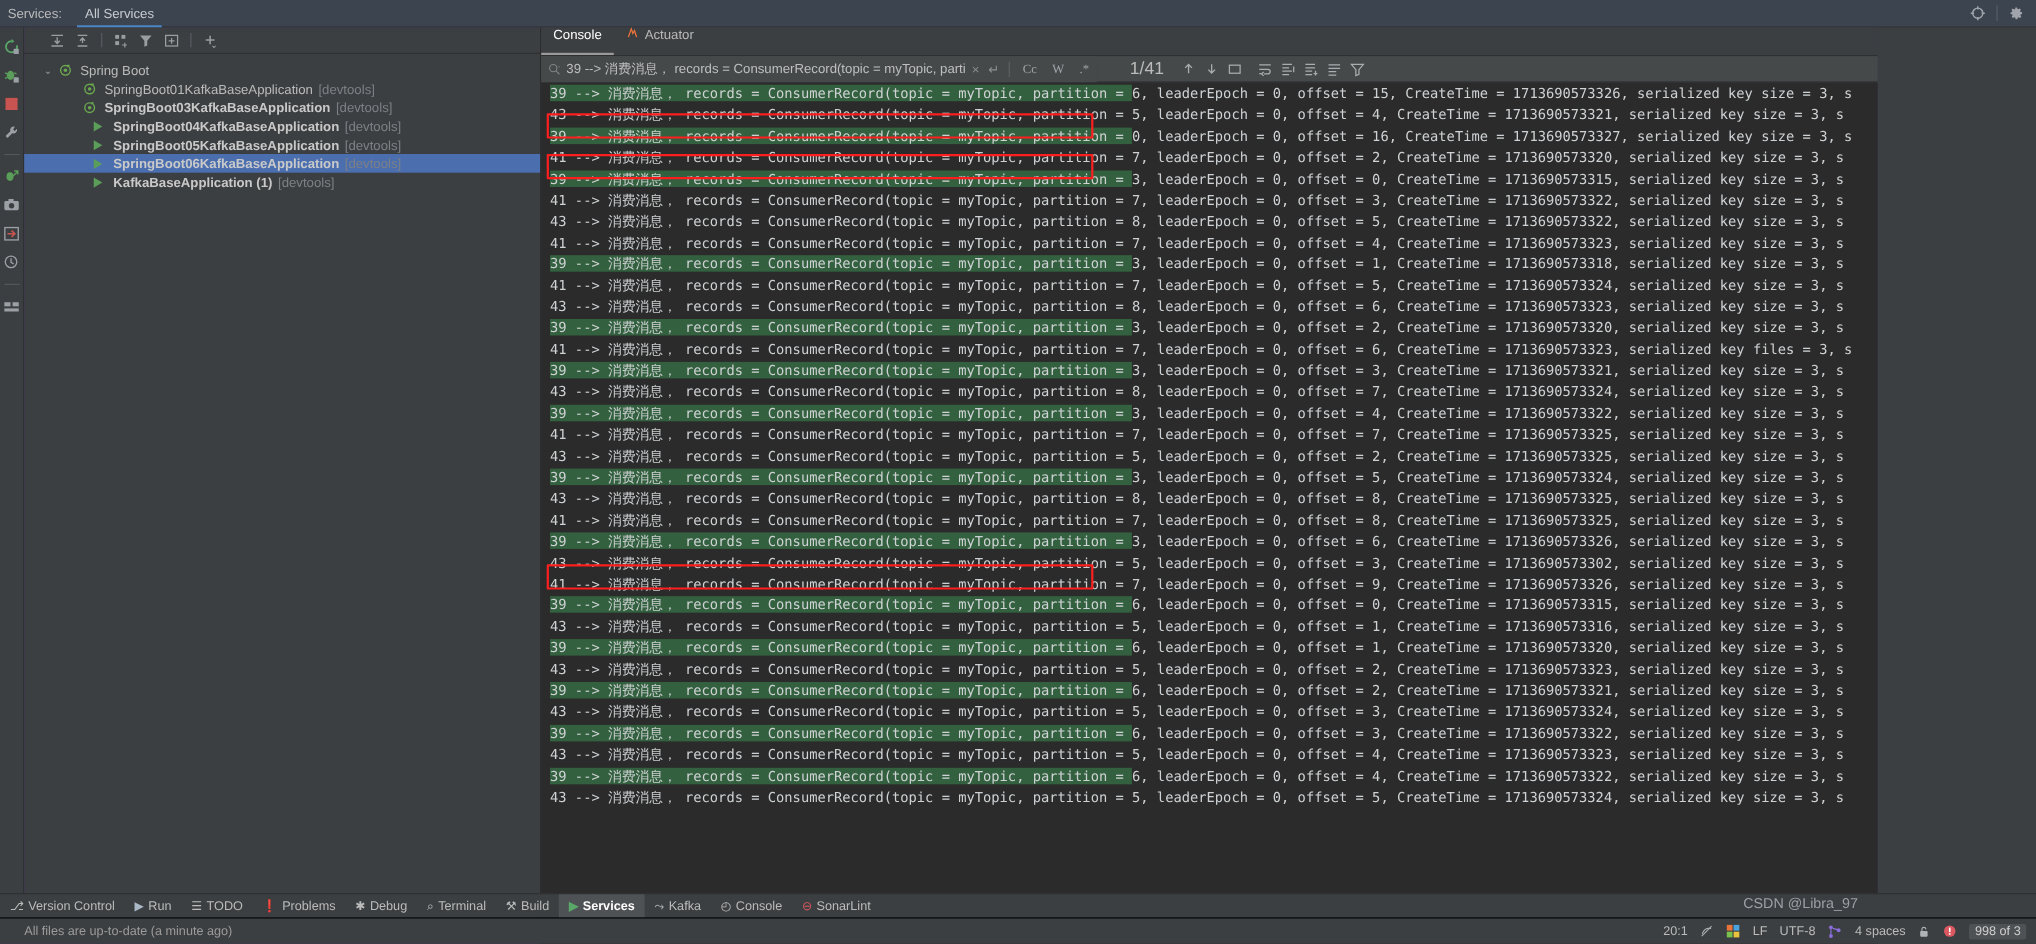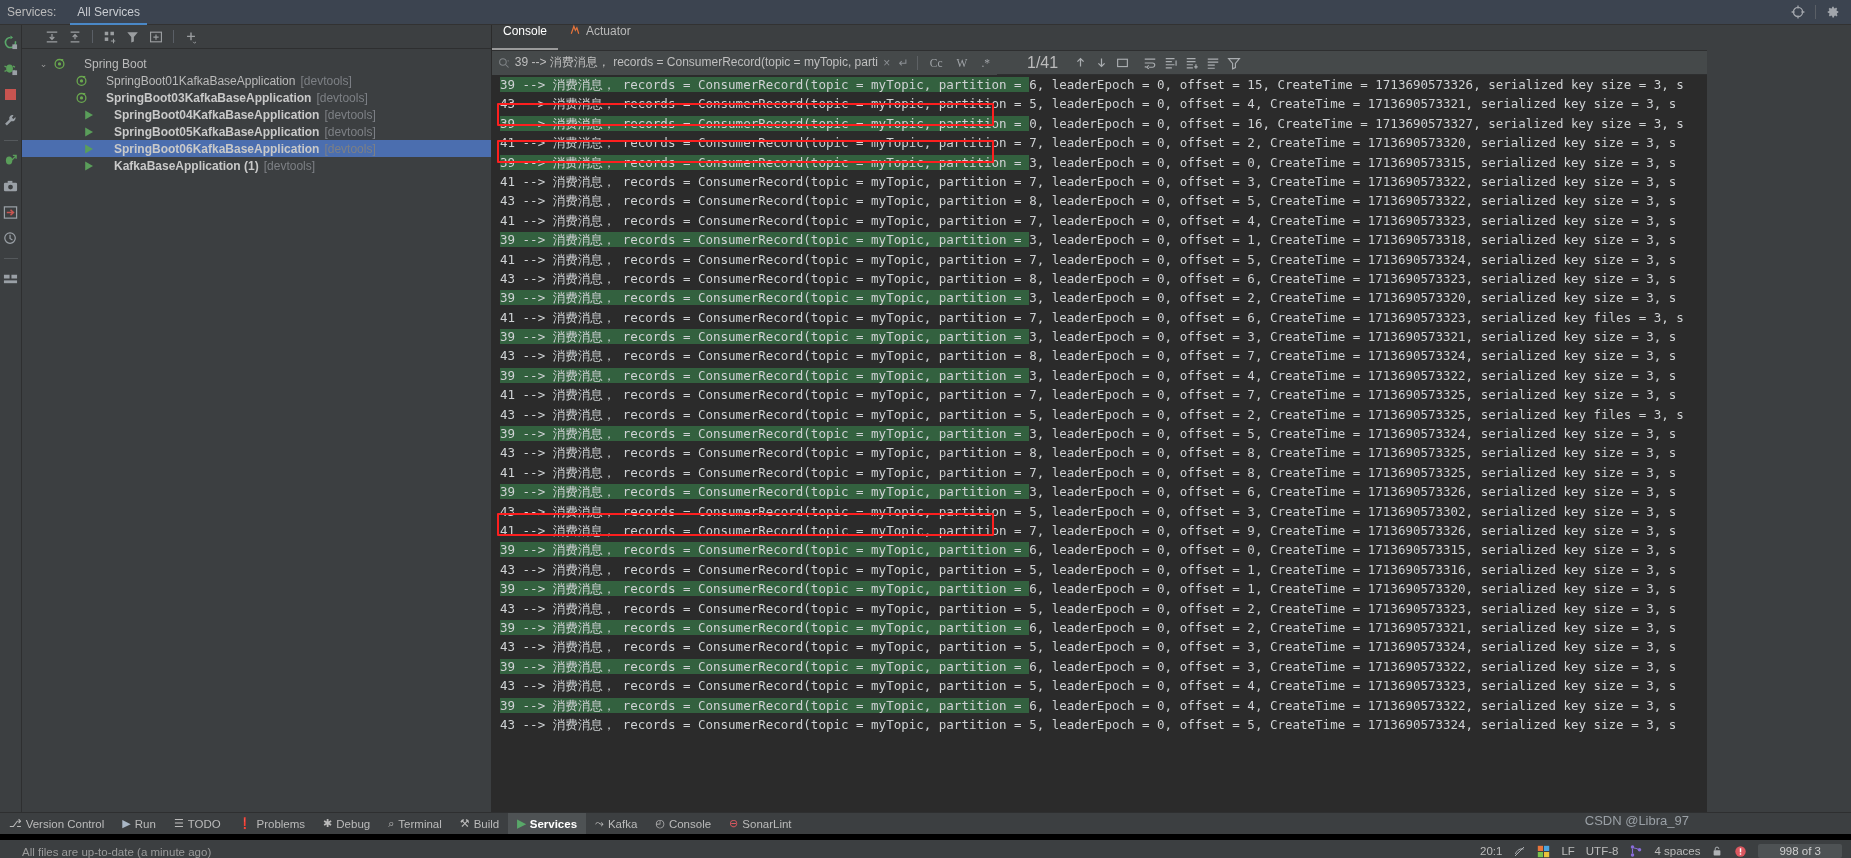--- a/index.html
+++ b/index.html
@@ -54,21 +54,21 @@
   .tb-sep { width: 1px; height: 13px; background: #5a5f66; margin: 0 4px; }
 
   .tree { padding-top: 6px; }
   .tree-row {
     height: 17px; display: flex; align-items: center; font-size: 12px;
     color: #bbbbbb; white-space: nowrap; padding-left: 2px;
   }
   .tree-row.selected { background: #4b6eaf; }
   .tw { width: 13px; display: flex; align-items: center; justify-content: center; color: #9b9b9b; font-size: 9px; }
   .tree-icon { width: 18px; display: flex; align-items: center; justify-content: center; }
-  .tree-label { margin-left: 16px; }
+  .tree-label { margin-left: 5px; }
   .tree-label.bold { font-weight: bold; color: #c9c9c9; }
   .tree-sub { color: #7d8085; margin-left: 5px; }
   .indent1 { padding-left: 15px; }
   .indent2 { padding-left: 37px; }
   .indent2b { padding-left: 45px; }
 
   
   .console-area {
     position: absolute; left: 492px; top: 25px; right: 0; height: 833px;
     background: #3c3f41;
@@ -131,27 +131,27 @@
   }
   .bb-item {
     display: flex; align-items: center; gap: 4px; height: 22px;
     padding: 0 9px; font-size: 11.5px; color: #bbbbbb;
   }
   .bb-item.active { background: #4e5254; color: #ffffff; font-weight: bold; }
 
   
   .status-line {
     position: absolute; left: 0; bottom: 0; width: 1851px; height: 24px;
-    background: #3c3f41; display: flex; align-items: flex-end;
-    border-top: 6px solid #000000;
+    background: #3c3f41; display: flex; align-items: center;
+    border-top: 1px solid #000000;
   }
   .status-msg { font-size: 11.5px; color: #9b9b9b; padding-left: 22px; }
   .status-right { margin-left: auto; display: flex; align-items: center; gap: 11px; padding-right: 9px; font-size: 11.5px; color: #bbbbbb; }
   .sr-item { display: flex; align-items: center; gap: 4px; }
-  .mem-bar { background: #4e5254; padding: 1px 21px; border-radius: 2px; color: #cfcfcf; }
+  .mem-bar { background: #4e5254; padding: 1px 5px; border-radius: 2px; color: #cfcfcf; }
 
   
   .watermark {
     position: absolute; right: 18px; bottom: 30px; font-size: 13px;
     color: #9aa0a6; font-family: "Liberation Sans", sans-serif;
   }
 </style>
 </head>
 <body>
 
@@ -453,21 +453,21 @@
         <div class="logline"><span><span>41</span><span> --&gt; </span><span class="cjk">消费消息，</span><span> records = ConsumerRecord(topic = myTopic, partition = </span></span><span>7, leaderEpoch = 0, offset = 4, CreateTime = 1713690573323, serialized key size = 3, s</span></div>
         <div class="logline"><span class="hl"><span>39</span><span> --&gt; </span><span class="cjk">消费消息，</span><span> records = ConsumerRecord(topic = myTopic, partition = </span></span><span>3, leaderEpoch = 0, offset = 1, CreateTime = 1713690573318, serialized key size = 3, s</span></div>
         <div class="logline"><span><span>41</span><span> --&gt; </span><span class="cjk">消费消息，</span><span> records = ConsumerRecord(topic = myTopic, partition = </span></span><span>7, leaderEpoch = 0, offset = 5, CreateTime = 1713690573324, serialized key size = 3, s</span></div>
         <div class="logline"><span><span>43</span><span> --&gt; </span><span class="cjk">消费消息，</span><span> records = ConsumerRecord(topic = myTopic, partition = </span></span><span>8, leaderEpoch = 0, offset = 6, CreateTime = 1713690573323, serialized key size = 3, s</span></div>
         <div class="logline"><span class="hl"><span>39</span><span> --&gt; </span><span class="cjk">消费消息，</span><span> records = ConsumerRecord(topic = myTopic, partition = </span></span><span>3, leaderEpoch = 0, offset = 2, CreateTime = 1713690573320, serialized key size = 3, s</span></div>
         <div class="logline"><span><span>41</span><span> --&gt; </span><span class="cjk">消费消息，</span><span> records = ConsumerRecord(topic = myTopic, partition = </span></span><span>7, leaderEpoch = 0, offset = 6, CreateTime = 1713690573323, serialized key files = 3, s</span></div>
         <div class="logline"><span class="hl"><span>39</span><span> --&gt; </span><span class="cjk">消费消息，</span><span> records = ConsumerRecord(topic = myTopic, partition = </span></span><span>3, leaderEpoch = 0, offset = 3, CreateTime = 1713690573321, serialized key size = 3, s</span></div>
         <div class="logline"><span><span>43</span><span> --&gt; </span><span class="cjk">消费消息，</span><span> records = ConsumerRecord(topic = myTopic, partition = </span></span><span>8, leaderEpoch = 0, offset = 7, CreateTime = 1713690573324, serialized key size = 3, s</span></div>
         <div class="logline"><span class="hl"><span>39</span><span> --&gt; </span><span class="cjk">消费消息，</span><span> records = ConsumerRecord(topic = myTopic, partition = </span></span><span>3, leaderEpoch = 0, offset = 4, CreateTime = 1713690573322, serialized key size = 3, s</span></div>
         <div class="logline"><span><span>41</span><span> --&gt; </span><span class="cjk">消费消息，</span><span> records = ConsumerRecord(topic = myTopic, partition = </span></span><span>7, leaderEpoch = 0, offset = 7, CreateTime = 1713690573325, serialized key size = 3, s</span></div>
-        <div class="logline"><span><span>43</span><span> --&gt; </span><span class="cjk">消费消息，</span><span> records = ConsumerRecord(topic = myTopic, partition = </span></span><span>5, leaderEpoch = 0, offset = 2, CreateTime = 1713690573325, serialized key files = 3, s</span></div>
+        <div class="logline"><span><span>43</span><span> --&gt; </span><span class="cjk">消费消息，</span><span> records = ConsumerRecord(topic = myTopic, partition = </span></span><span>5, leaderEpoch = 0, offset = 2, CreateTime = 1713690573325, serialized key size = 3, s</span></div>
         <div class="logline"><span class="hl"><span>39</span><span> --&gt; </span><span class="cjk">消费消息，</span><span> records = ConsumerRecord(topic = myTopic, partition = </span></span><span>3, leaderEpoch = 0, offset = 5, CreateTime = 1713690573324, serialized key size = 3, s</span></div>
         <div class="logline"><span><span>43</span><span> --&gt; </span><span class="cjk">消费消息，</span><span> records = ConsumerRecord(topic = myTopic, partition = </span></span><span>8, leaderEpoch = 0, offset = 8, CreateTime = 1713690573325, serialized key size = 3, s</span></div>
         <div class="logline"><span><span>41</span><span> --&gt; </span><span class="cjk">消费消息，</span><span> records = ConsumerRecord(topic = myTopic, partition = </span></span><span>7, leaderEpoch = 0, offset = 8, CreateTime = 1713690573325, serialized key size = 3, s</span></div>
         <div class="logline"><span class="hl"><span>39</span><span> --&gt; </span><span class="cjk">消费消息，</span><span> records = ConsumerRecord(topic = myTopic, partition = </span></span><span>3, leaderEpoch = 0, offset = 6, CreateTime = 1713690573326, serialized key size = 3, s</span></div>
         <div class="logline"><span><span>43</span><span> --&gt; </span><span class="cjk">消费消息，</span><span> records = ConsumerRecord(topic = myTopic, partition = </span></span><span>5, leaderEpoch = 0, offset = 3, CreateTime = 1713690573302, serialized key size = 3, s</span></div>
         <div class="logline"><span><span>41</span><span> --&gt; </span><span class="cjk">消费消息，</span><span> records = ConsumerRecord(topic = myTopic, partition = </span></span><span>7, leaderEpoch = 0, offset = 9, CreateTime = 1713690573326, serialized key size = 3, s</span></div>
         <div class="logline"><span class="hl"><span>39</span><span> --&gt; </span><span class="cjk">消费消息，</span><span> records = ConsumerRecord(topic = myTopic, partition = </span></span><span>6, leaderEpoch = 0, offset = 0, CreateTime = 1713690573315, serialized key size = 3, s</span></div>
         <div class="logline"><span><span>43</span><span> --&gt; </span><span class="cjk">消费消息，</span><span> records = ConsumerRecord(topic = myTopic, partition = </span></span><span>5, leaderEpoch = 0, offset = 1, CreateTime = 1713690573316, serialized key size = 3, s</span></div>
         <div class="logline"><span class="hl"><span>39</span><span> --&gt; </span><span class="cjk">消费消息，</span><span> records = ConsumerRecord(topic = myTopic, partition = </span></span><span>6, leaderEpoch = 0, offset = 1, CreateTime = 1713690573320, serialized key size = 3, s</span></div>
         <div class="logline"><span><span>43</span><span> --&gt; </span><span class="cjk">消费消息，</span><span> records = ConsumerRecord(topic = myTopic, partition = </span></span><span>5, leaderEpoch = 0, offset = 2, CreateTime = 1713690573323, serialized key size = 3, s</span></div>

